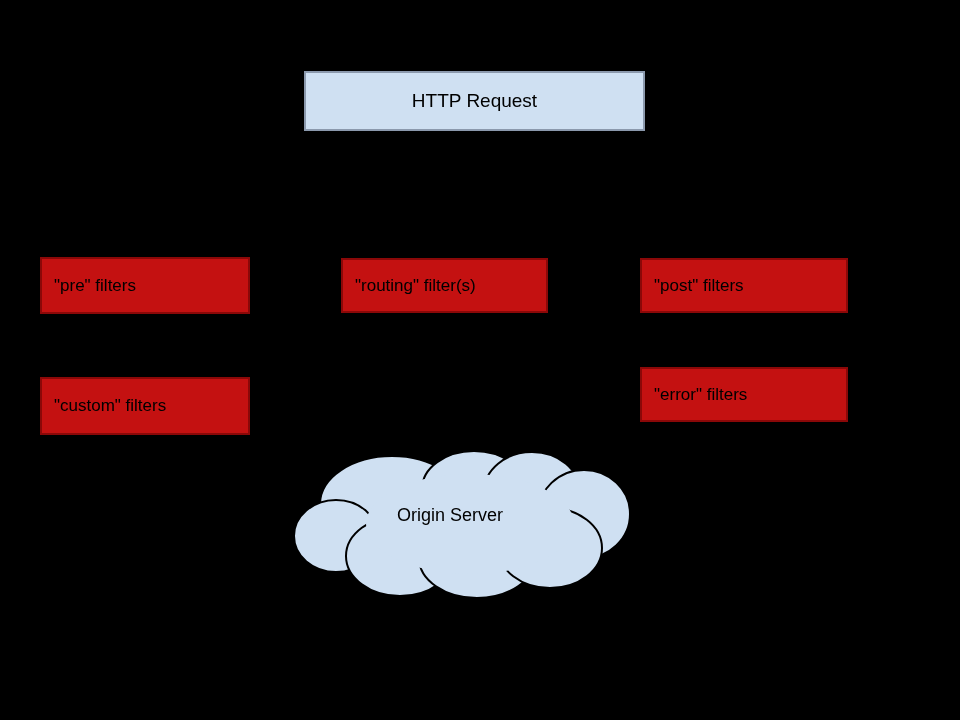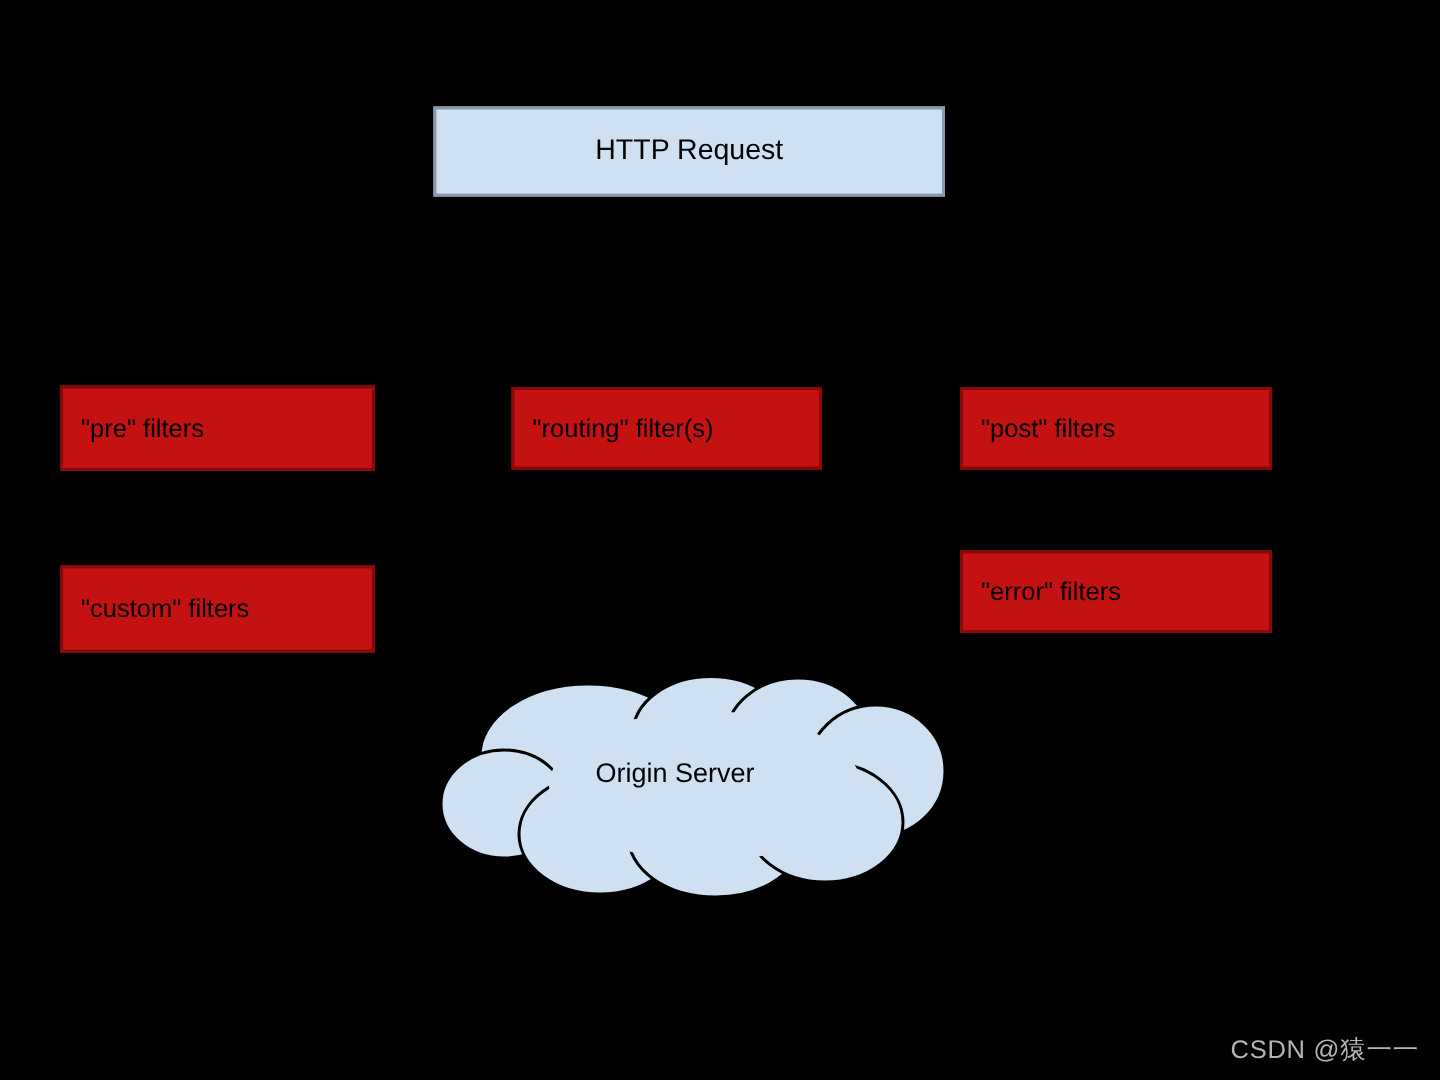--- a/index.html
+++ b/index.html
@@ -11,21 +11,21 @@
     font-family:"Liberation Sans", sans-serif;
   }
   .box{
     position:absolute;
     box-sizing:border-box;
     display:flex;
     align-items:center;
     color:#000;
   }
   .request{
-    left:289px;top:71px;width:341px;height:60px;
+    left:304px;top:71px;width:341px;height:60px;
     background:var(--blue-fill,#cfe0f2);
     border:2px solid var(--blue-border,#8b99ad);
     justify-content:center;
     font-size:19px;
   }
   .filter{
     background:var(--red-fill,#c41111);
     border:2px solid var(--red-border,#8b0808);
     padding-left:12px;
     font-size:17px;
@@ -95,15 +95,14 @@
       <ellipse cx="292" cy="72" rx="46" ry="44"></ellipse>
       <ellipse cx="44" cy="94" rx="42" ry="36"></ellipse>
       <ellipse cx="108" cy="114" rx="54" ry="40"></ellipse>
       <ellipse cx="185" cy="116" rx="58" ry="40"></ellipse>
       <ellipse cx="258" cy="106" rx="52" ry="40"></ellipse>
       <ellipse class="cover" cx="178" cy="82" rx="104" ry="50"></ellipse>
     </g>
     <text x="158" y="79" text-anchor="middle">Origin Server</text>
   </svg>
 
-  <div class="watermark">CSDN @猿一一</div>
 
 </div>
 
 </body></html>

